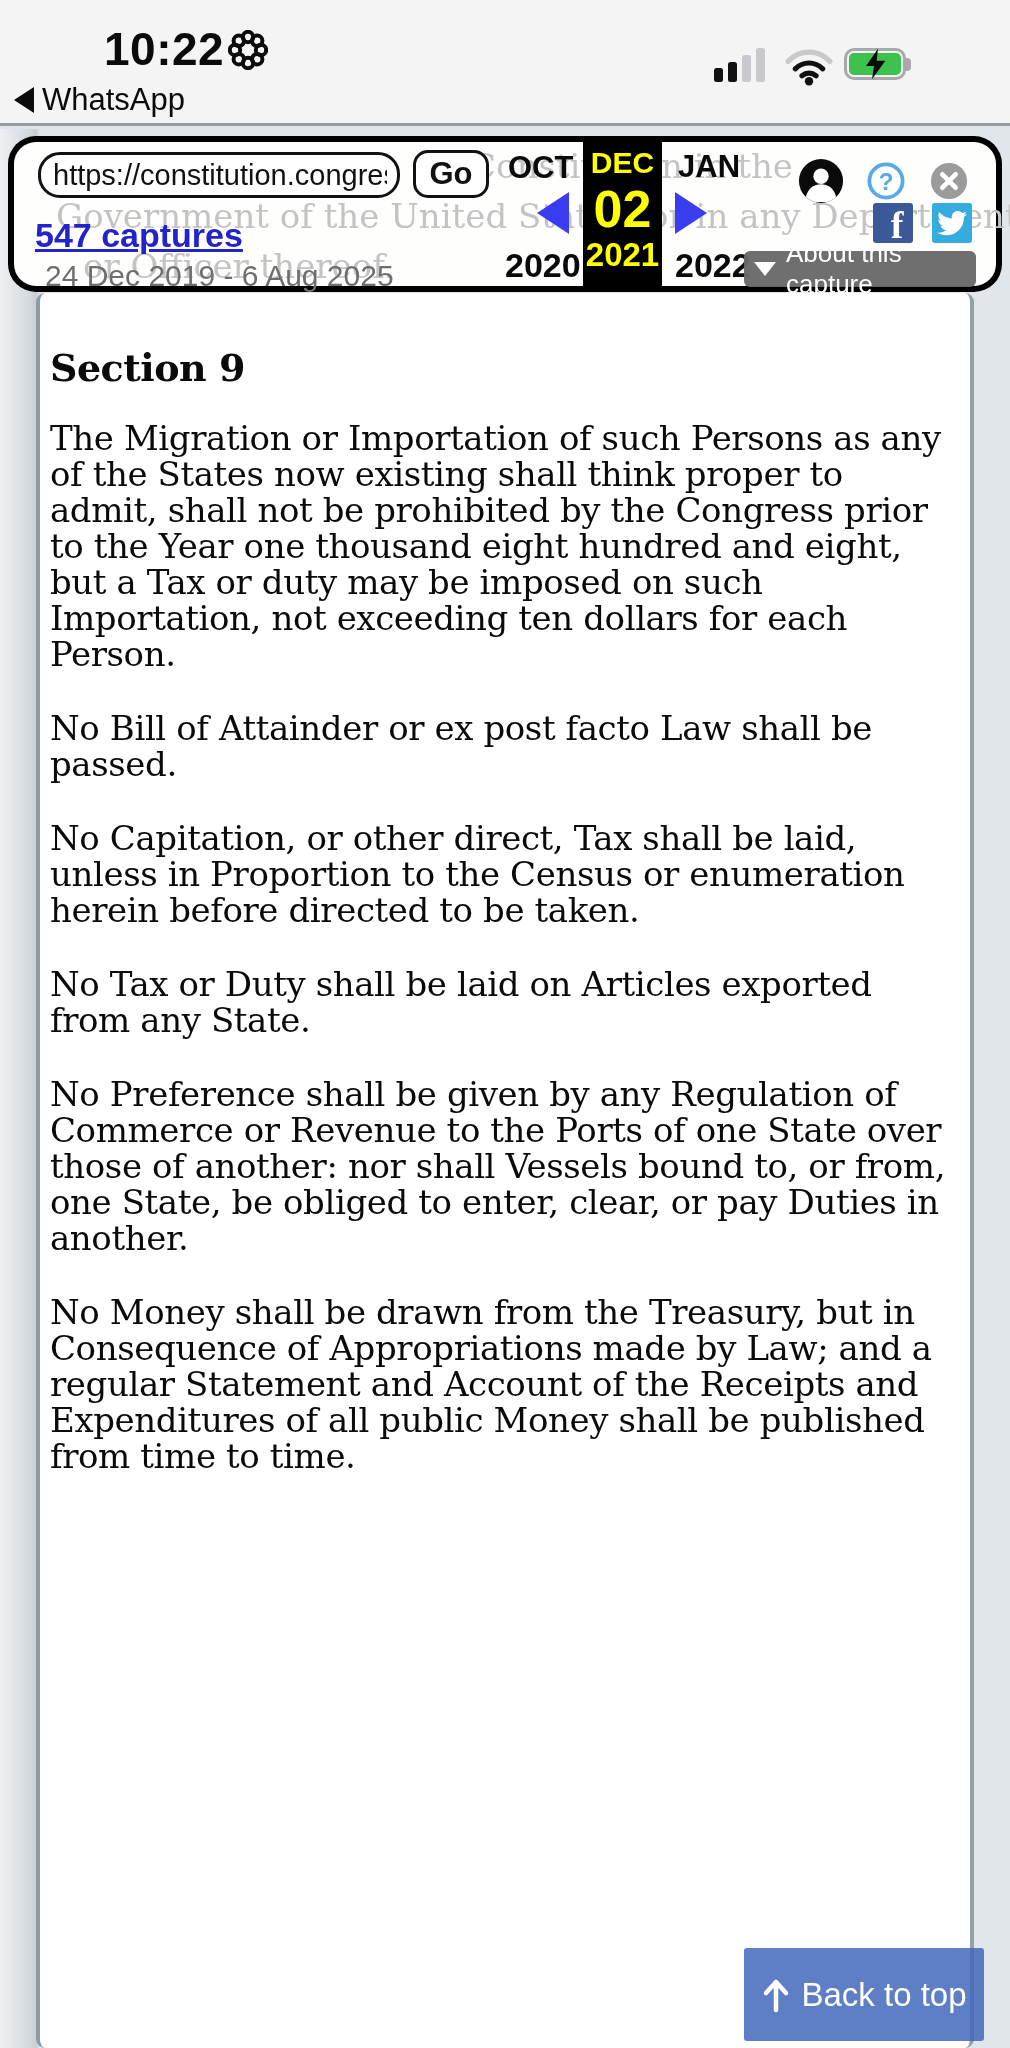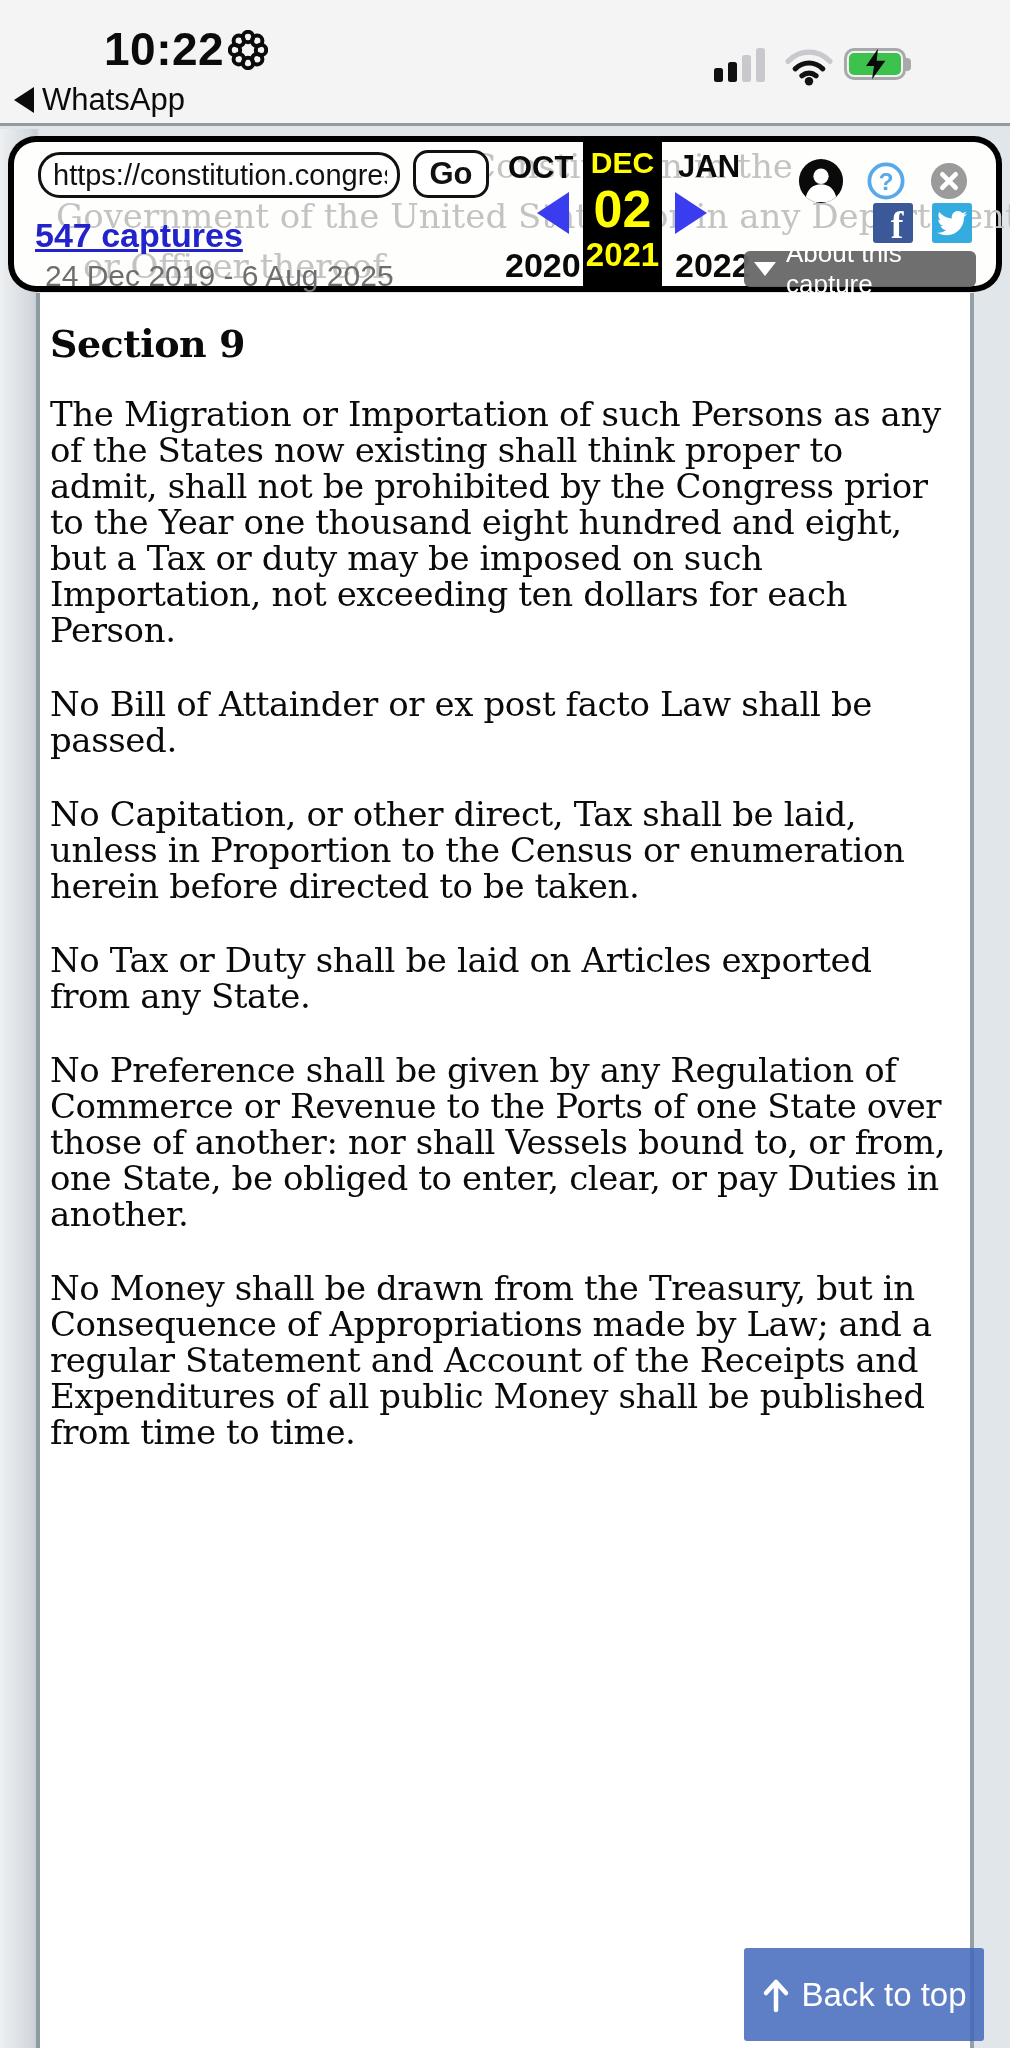--- a/index.html
+++ b/index.html
@@ -26,21 +26,21 @@
   .battery-nub { position:absolute; left:906px; top:58px; width:5px; height:13px;
                  background:#a9a9ad; border-radius:0 4px 4px 0; }
   .bolt { position:absolute; left:860px; top:42px; width:32px; height:44px; z-index:2; }
 
   
   .page-bg { position:absolute; left:0; top:129px; width:1010px; height:1919px;
              background:linear-gradient(90deg,#eef0f2 0px,#d3d9de 30px,#c7ced4 36px,
                         #e0e6ea 40px,#e0e6ea 100%); }
   .content { position:absolute; left:36px; top:293px; width:938px; height:1755px;
              background:#ffffff; border-left:4px solid #8e9aa4; border-right:4px solid #93a0a8;
-             padding:28px 12px 0 8px; z-index:5; }
+             padding:52px 12px 0 8px; z-index:5;border-radius:9px; }
   .content h2 { font-family:"DejaVu Serif", serif; font-size:38px; font-weight:bold;
                 color:#0a0a0a; margin:0 0 30px 2px; letter-spacing:-0.5px; }
   .content p { font-family:"DejaVu Serif", serif; font-size:34px; line-height:36px;
                color:#0a0a0a; margin:0 0 38px 2px; letter-spacing:-0.4px; }
 
   
   .back-to-top { position:absolute; left:744px; top:1948px; width:240px; height:93px;
                  background:rgba(66,103,187,0.85); border-radius:3px; z-index:30;
                  display:flex; align-items:center; justify-content:center; gap:10px;
                  color:#ffffff; font-size:33px; cursor:pointer; }

